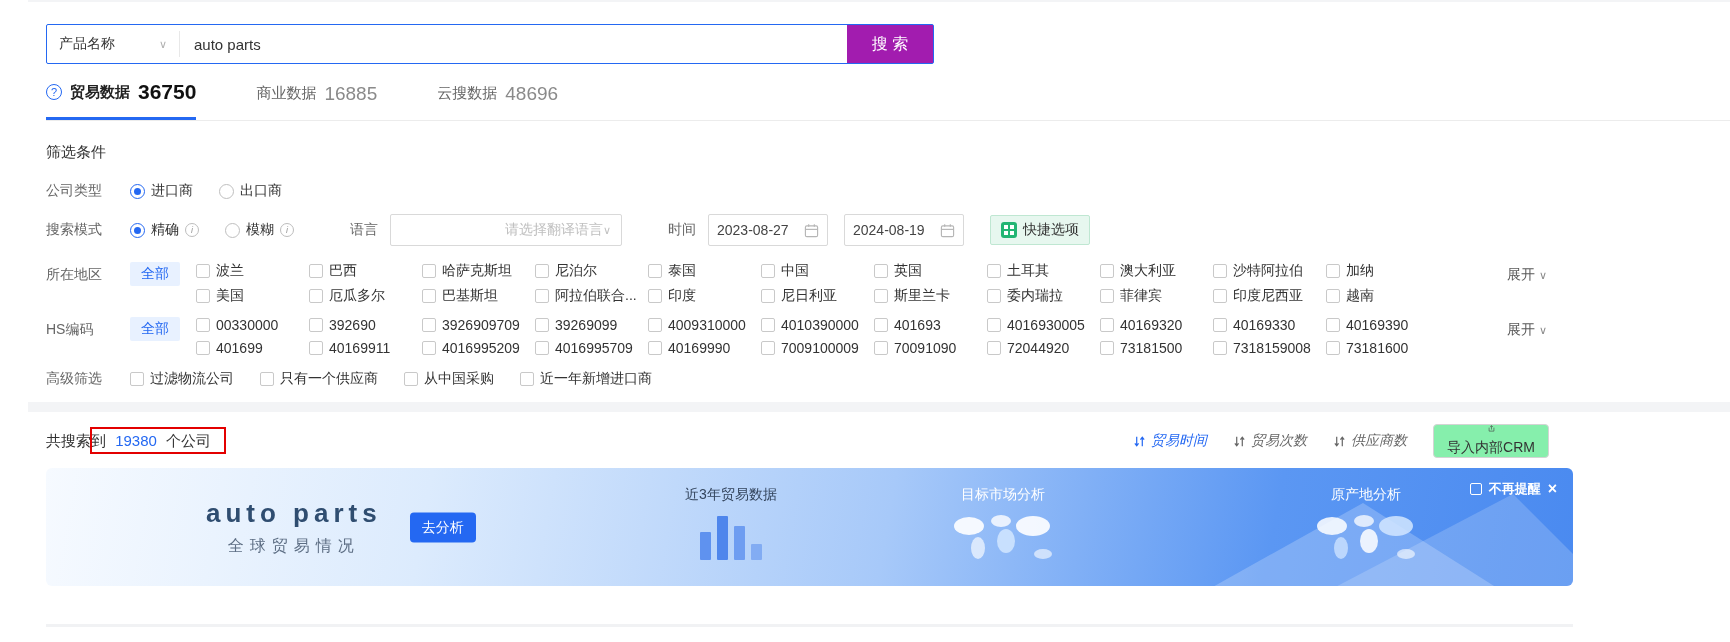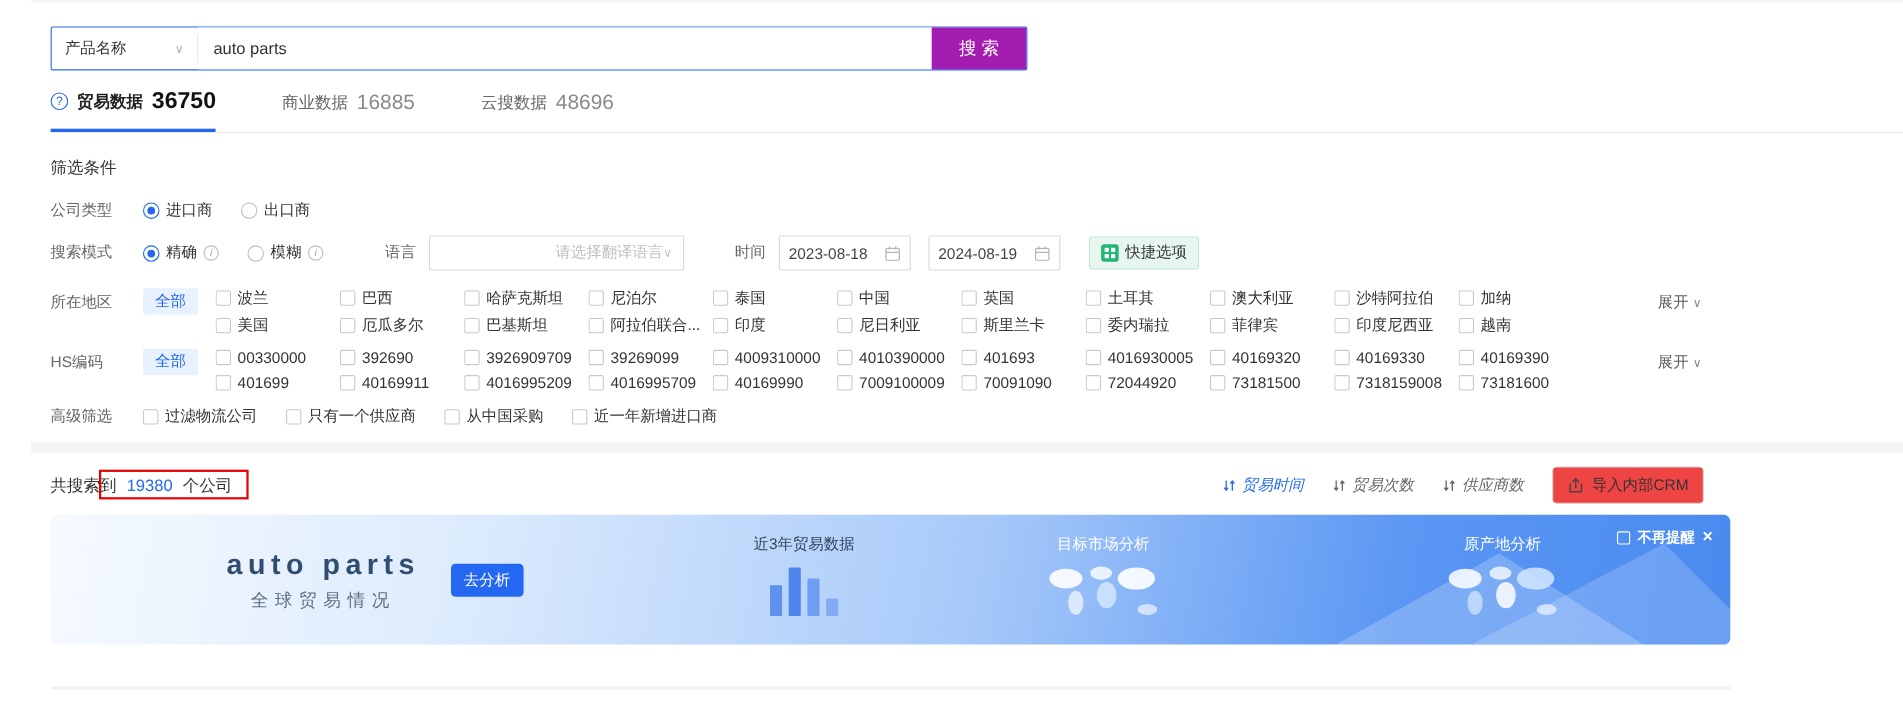--- a/index.html
+++ b/index.html
@@ -68,21 +68,21 @@
   .band { height:10px; background:#f3f4f6; margin-top:14px; width:1730px; }
 
   
   .res-row { display:flex; align-items:center; padding:12px 24px 0 18px; }
   .res-left { position:relative; font-size:15px; color:#333; }
   .res-count { color:#2468f2; margin:0 5px; }
   .res-right { margin-left:auto; display:flex; align-items:center; gap:26px; }
   .sort { display:flex; align-items:center; gap:5px; color:#666; cursor:pointer;font-style:italic; }
   .sort.active { color:#2468f2; }
   .crm-btn { height:34px; display:flex; align-items:center; gap:7px; border:1px solid #d4d4d4; border-radius:4px;
-             background:#ef4444; padding:0 13px; cursor:pointer; color:#333; font-family:inherit; font-size:14px; }
+             background:#86efac; padding:0 13px; cursor:pointer; color:#333; font-family:inherit; font-size:14px;flex-direction:column; }
 
   .anno { position:absolute; border:2px solid #e30000; pointer-events:none; }
   .anno-count { left:44px; top:-5px; width:136px; height:27px; }
 
   
   .banner { position:relative; margin:10px 0 0 18px; width:1527px; height:118px; border-radius:6px; overflow:hidden;
             background:linear-gradient(100deg,#f6faff 0%,#dcebfd 25%,#a7c9f9 55%,#5b97f3 80%,#4a8af0 100%); }
   .tri { position:absolute; width:0; height:0; }
   .tri1 { right:60px; bottom:-12px; border-left:170px solid transparent; border-right:150px solid transparent; border-bottom:95px solid rgba(255,255,255,0.22); }
   .tri2 { right:-50px; bottom:-18px; border-left:210px solid transparent; border-right:110px solid transparent; border-bottom:110px solid rgba(255,255,255,0.18); }
@@ -165,21 +165,21 @@
       <span class="info-ic">i</span>
 
       <span class="inline-label">语言</span>
       <div class="select">
         <span>请选择翻译语言</span>
         <span class="chev">∨</span>
       </div>
 
       <span class="inline-label" style="margin-left:46px;">时间</span>
       <div class="date">
-        <span>2023-08-18</span>
+        <span>2023-08-27</span>
         <svg width="15" height="15" viewBox="0 0 16 16">
           <rect x="1.5" y="3" width="13" height="11.5" rx="1.5" fill="none" stroke="#b5b5b5" stroke-width="1.2"></rect>
           <line x1="1.5" y1="6.8" x2="14.5" y2="6.8" stroke="#b5b5b5" stroke-width="1.2"></line>
           <line x1="5" y1="1.2" x2="5" y2="4" stroke="#b5b5b5" stroke-width="1.2"></line>
           <line x1="11" y1="1.2" x2="11" y2="4" stroke="#b5b5b5" stroke-width="1.2"></line>
         </svg>
       </div>
       <div class="date">
         <span>2024-08-19</span>
         <svg width="15" height="15" viewBox="0 0 16 16">

